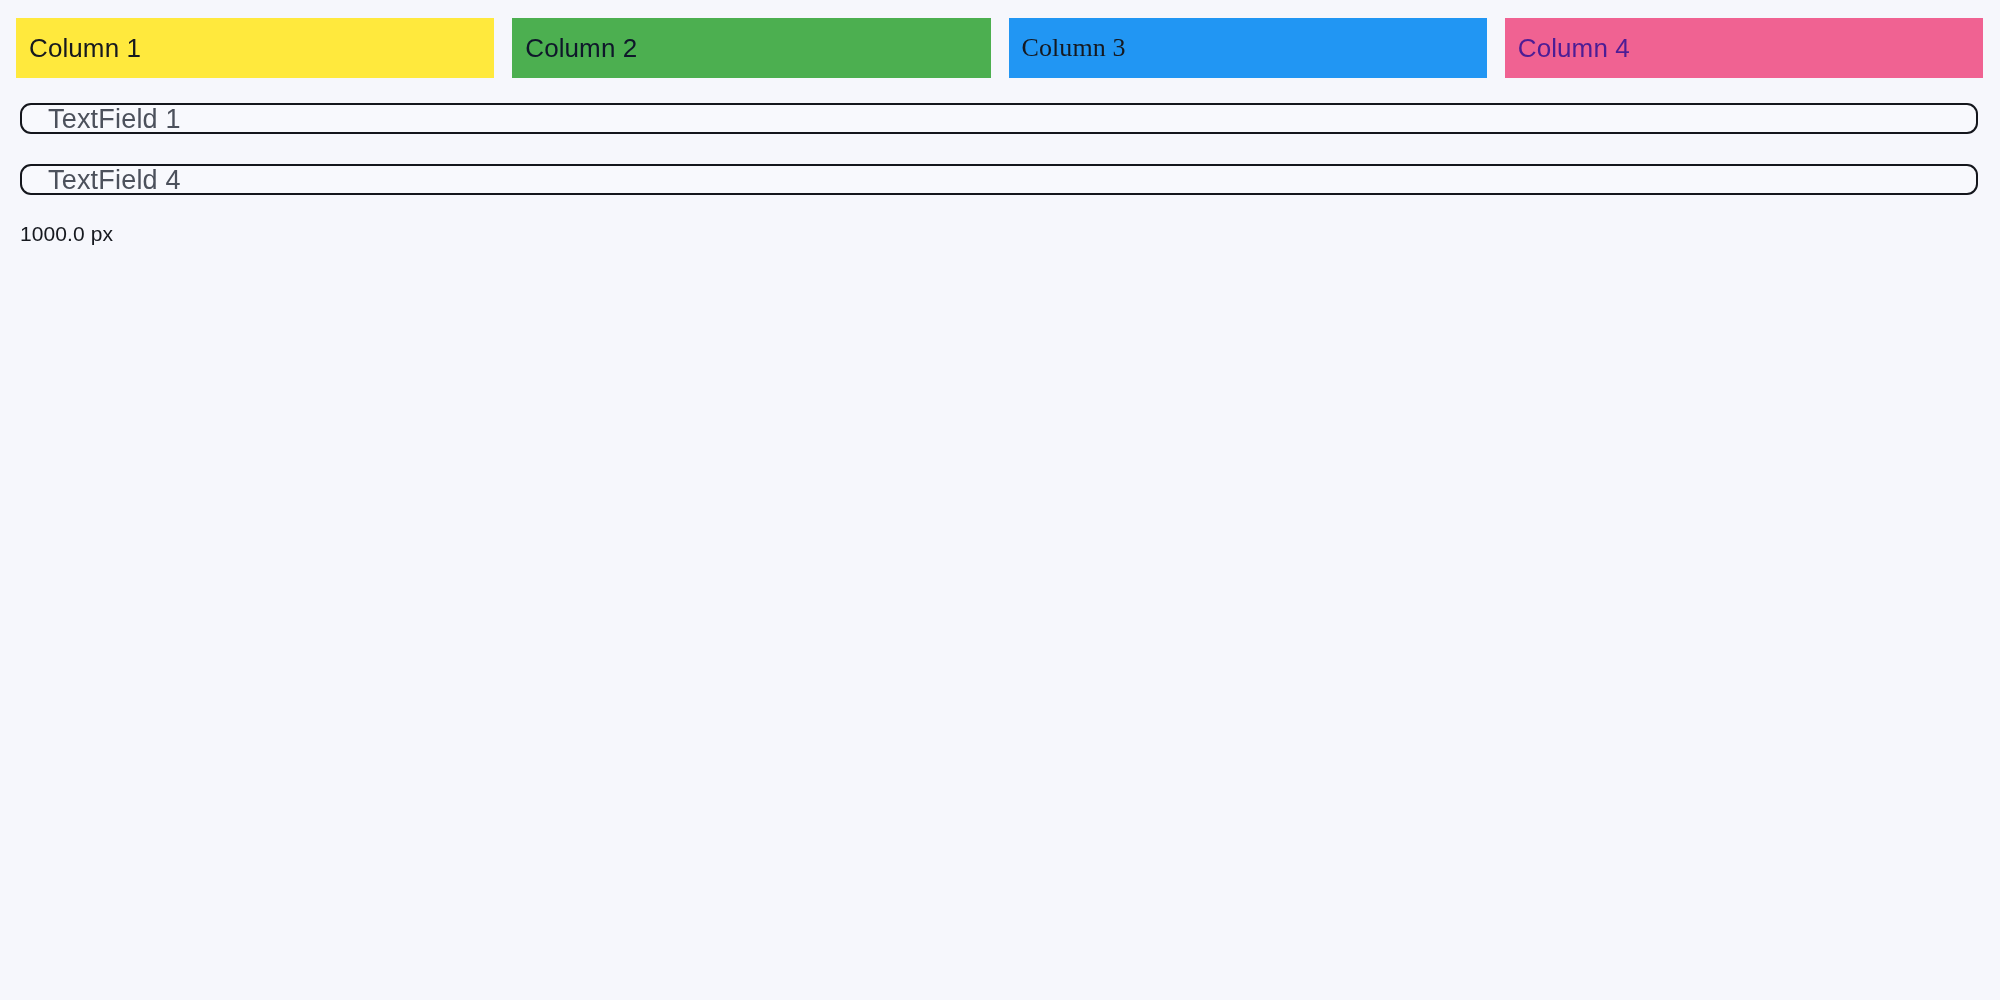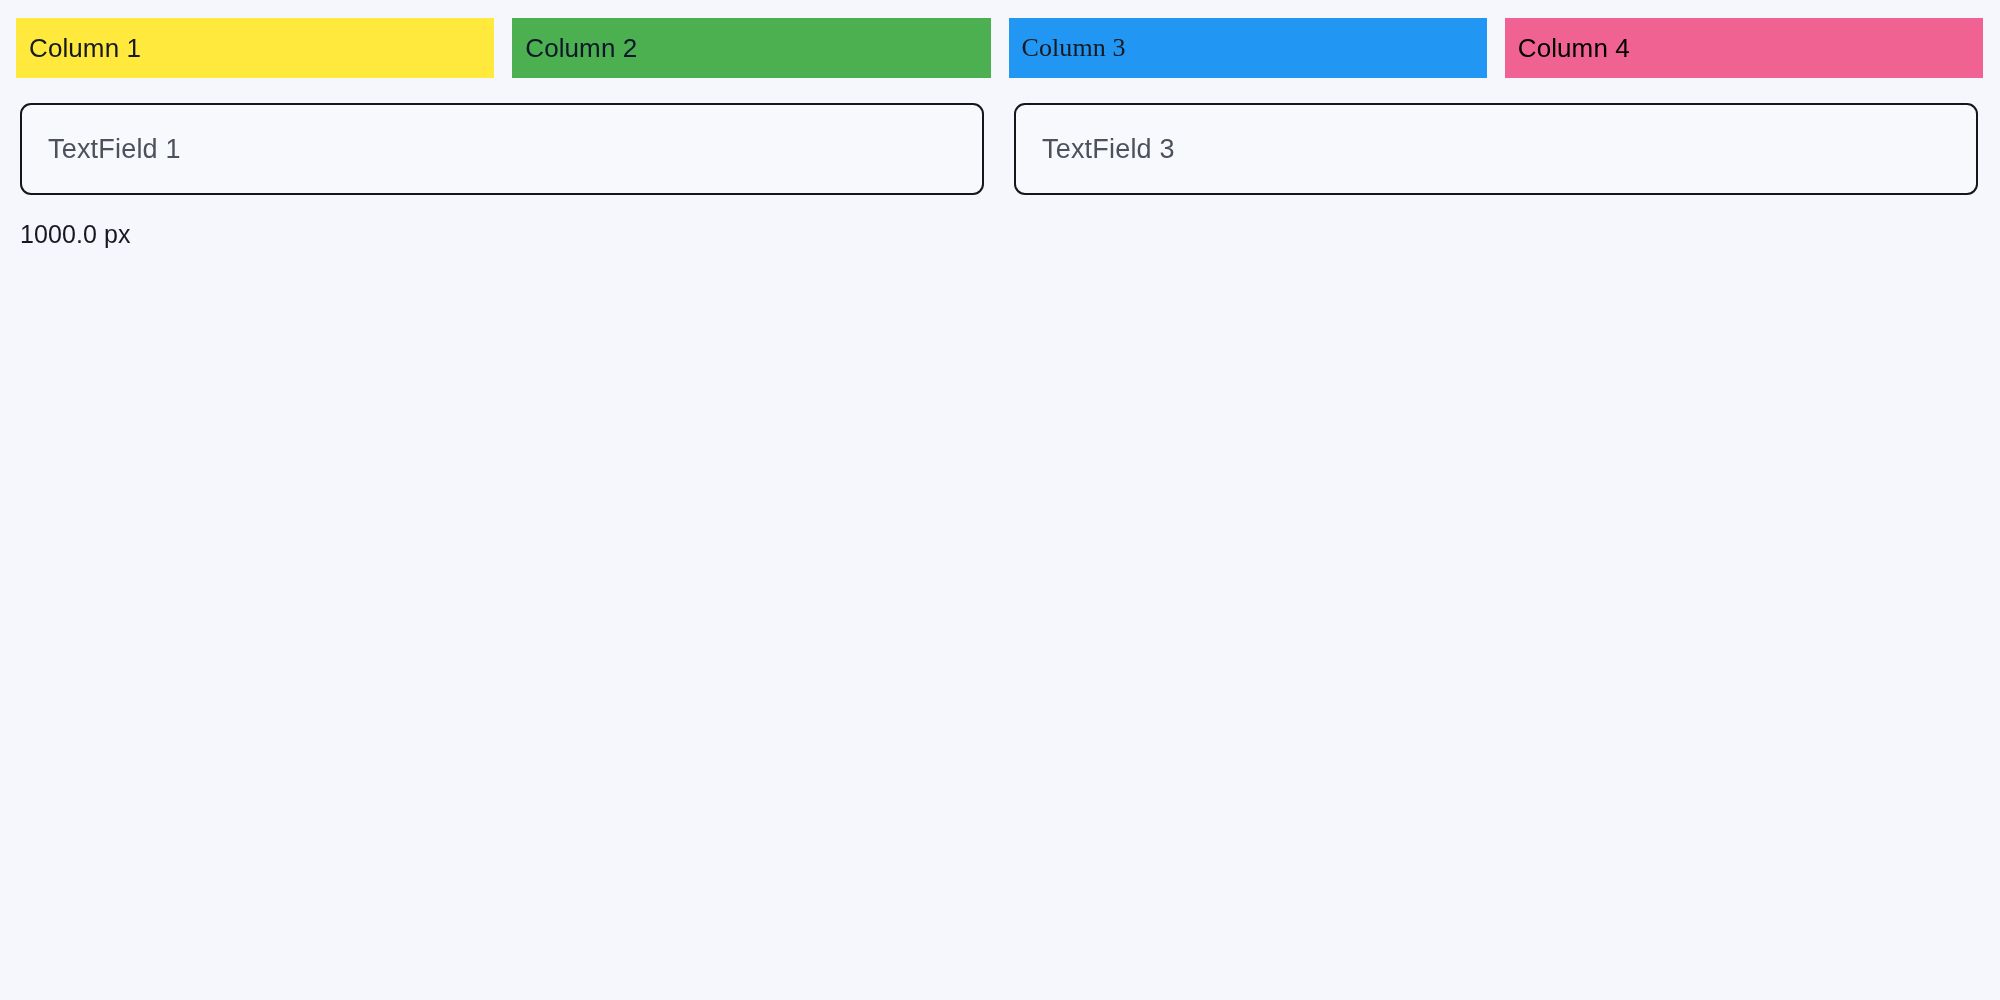--- a/index.html
+++ b/index.html
@@ -47,21 +47,21 @@
     font-size: 26px;
     line-height: 30px;
     color: #16191f;
     letter-spacing: 0.1px;
     white-space: nowrap;
   }
 
   
   .fields-row {
     display: flex;
-    flex-direction: row;
+    flex-direction: column;
     align-items: stretch;
     margin: 25px 22px 0 20px;
     height: 92px;
     gap: 30px;
     justify-content: flex-end;
   }
   .text-field {
     flex: 1 1 0;
     height: 92px;
     box-sizing: border-box;
@@ -84,21 +84,21 @@
   }
 
   
   .measure-row {
     margin: 22px 0 0 20px;
     height: 34px;
     display: flex;
     align-items: center;
   }
   .measure-text {
-    font-size: 25px;
+    font-size: 21px;
     line-height: 30px;
     color: #16191f;
     letter-spacing: 0.1px;
     white-space: nowrap;
   }
 
   .filler {
     flex: 1 1 auto;
   }
 </style>
@@ -111,30 +111,30 @@
     <div class="column-bar" style="background: rgb(255, 233, 61);">
       <span class="column-bar-label" style="color: rgb(22, 25, 31);">Column 1</span>
     </div>
     <div class="column-bar" style="background: rgb(76, 175, 80);">
       <span class="column-bar-label" style="color: #0f172a;">Column 2</span>
     </div>
     <div class="column-bar" style="background: rgb(33, 150, 243);">
       <span class="column-bar-label" style="color: rgb(22, 25, 31); font-family: Liberation Serif, serif;">Column 3</span>
     </div>
     <div class="column-bar" style="background: rgb(240, 98, 146);">
-      <span class="column-bar-label" style="color: #000000;">Column 4</span>
+      <span class="column-bar-label" style="color: #4c1d95;">Column 4</span>
     </div>
   </div>
 
   <div class="fields-row">
     <div class="text-field">
       <span class="text-field-placeholder">TextField 1</span>
     </div>
     <div class="text-field">
-      <span class="text-field-placeholder">TextField 3</span>
+      <span class="text-field-placeholder">TextField 4</span>
     </div>
   </div>
 
   <div class="measure-row">
     <span class="measure-text">1000.0 px</span>
   </div>
 
   <div class="filler"></div>
 
 </div>

